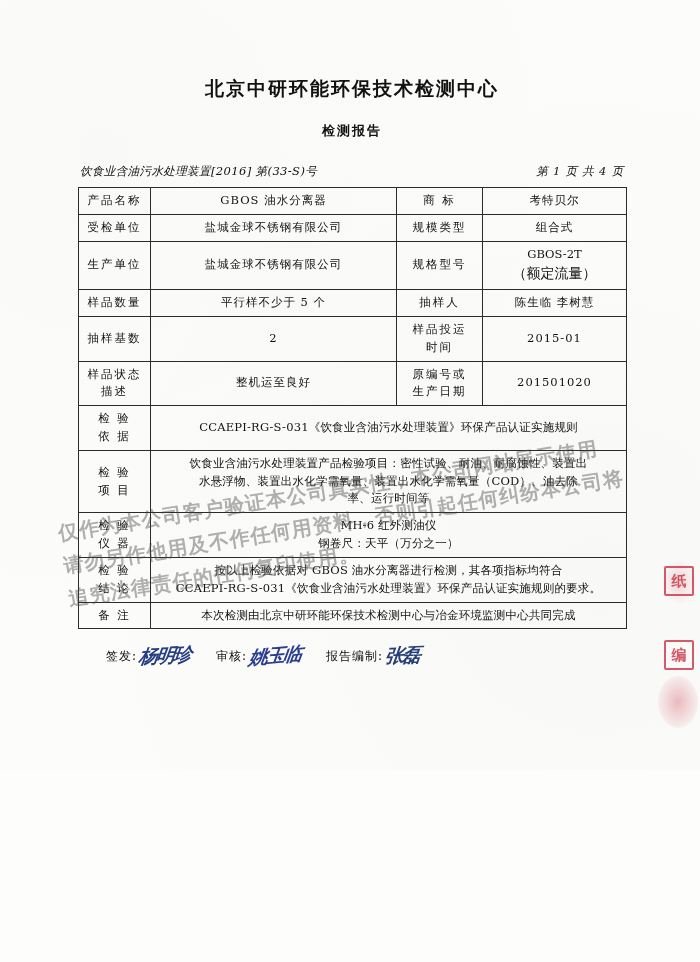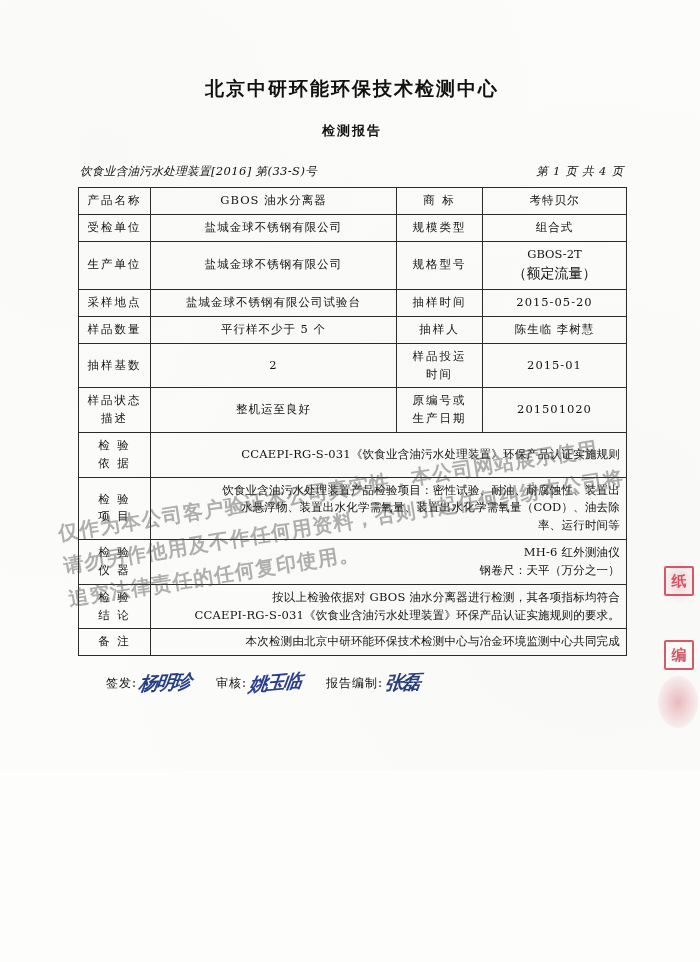--- a/index.html
+++ b/index.html
@@ -97,21 +97,21 @@
   .col-b { width: 246px; }
   .col-c { width: 86px; }
   .col-d { width: 144px; }
 
   .two-line { line-height: 1.5; }
 
   .spec-cell { text-align:center; line-height:1.45; }
   .spec-cell .small { font-size: 14px; letter-spacing: 0; }
 
   .multiline-left {
-    text-align: right;
+    text-align: center;
     padding: 6px 8px 6px 10px;
     line-height: 1.85;
     letter-spacing: 0.2px;
   }
   .indent-1 { display:block; }
 
   .sign-row {
     display: flex;
     align-items: center;
     margin-top: 14px;
@@ -239,26 +239,20 @@
         <tr>
           <td class="label">生产单位</td>
           <td class="value-center">盐城金球不锈钢有限公司</td>
           <td class="label">规格型号</td>
           <td class="spec-cell">
             <span class="indent-1">GBOS-2T</span>
             <span class="indent-1 small">（额定流量）</span>
           </td>
         </tr>
 
-        <tr>
-          <td class="label">采样地点</td>
-          <td class="value-center">盐城金球不锈钢有限公司试验台</td>
-          <td class="label">抽样时间</td>
-          <td class="value-center">2015-05-20</td>
-        </tr>
 
         <tr>
           <td class="label">样品数量</td>
           <td class="value-center">平行样不少于 5 个</td>
           <td class="label">抽样人</td>
           <td class="value-center">陈生临 李树慧</td>
         </tr>
 
         <tr>
           <td class="label">抽样基数</td>

